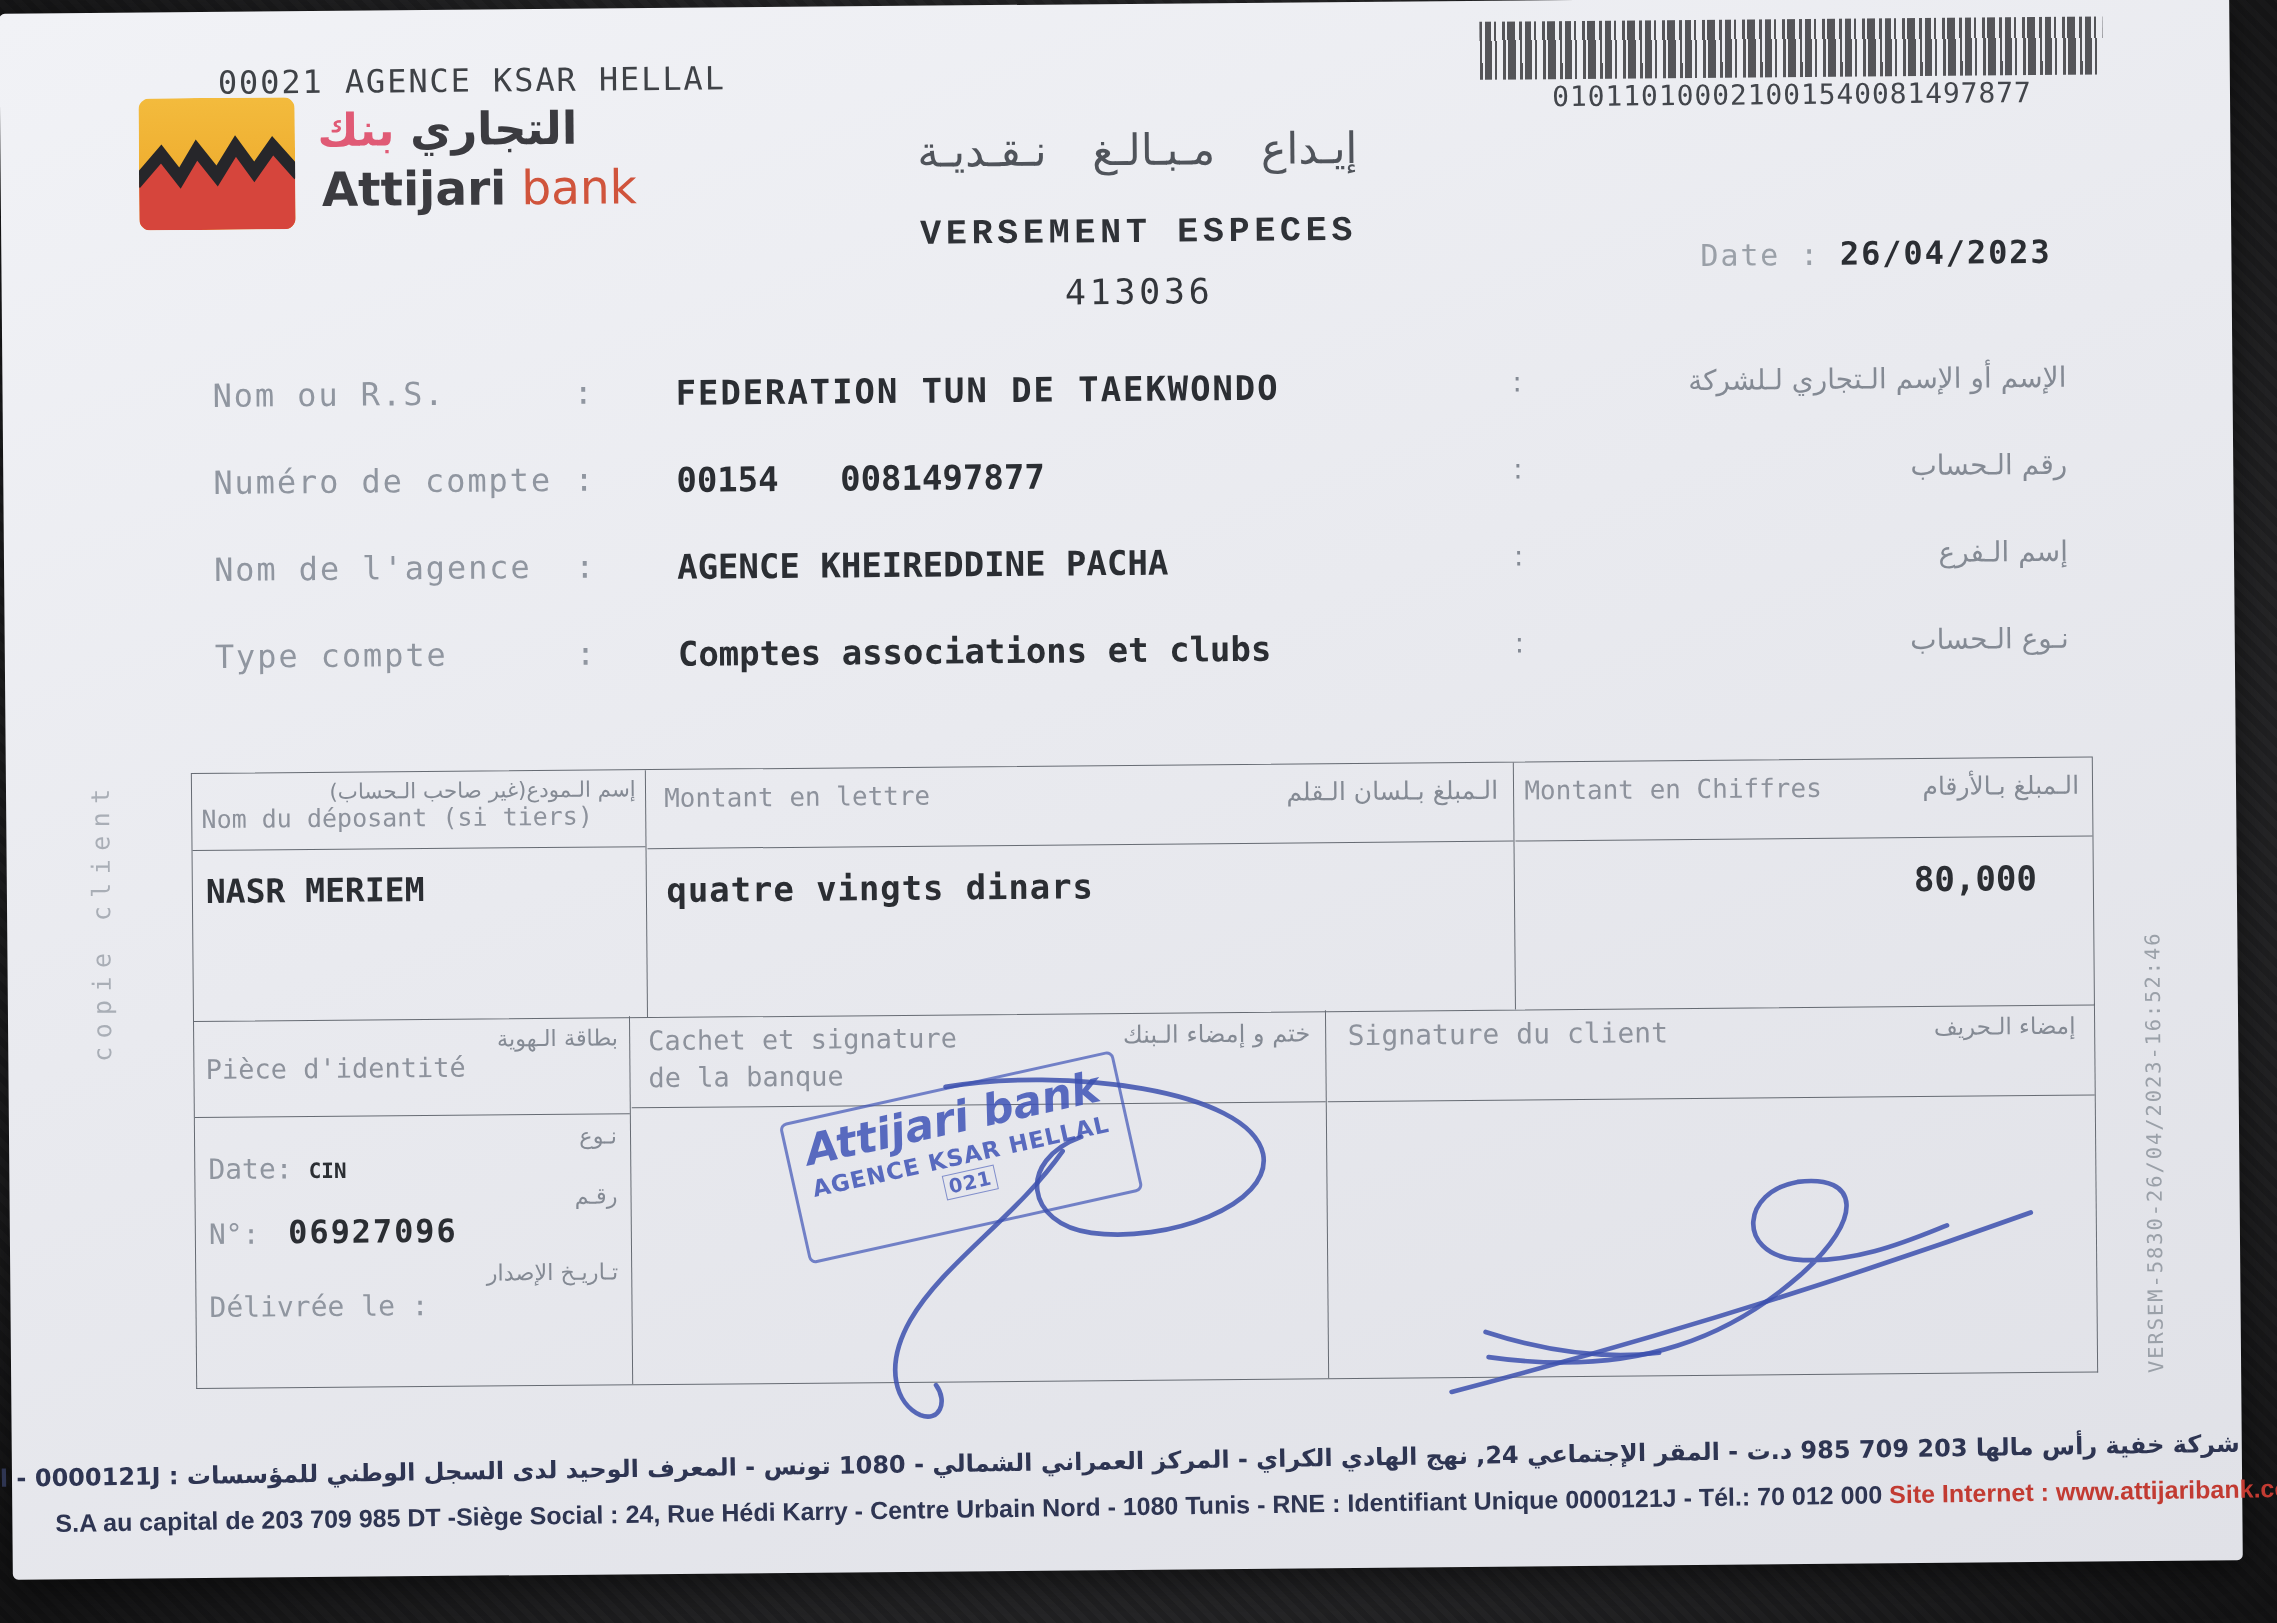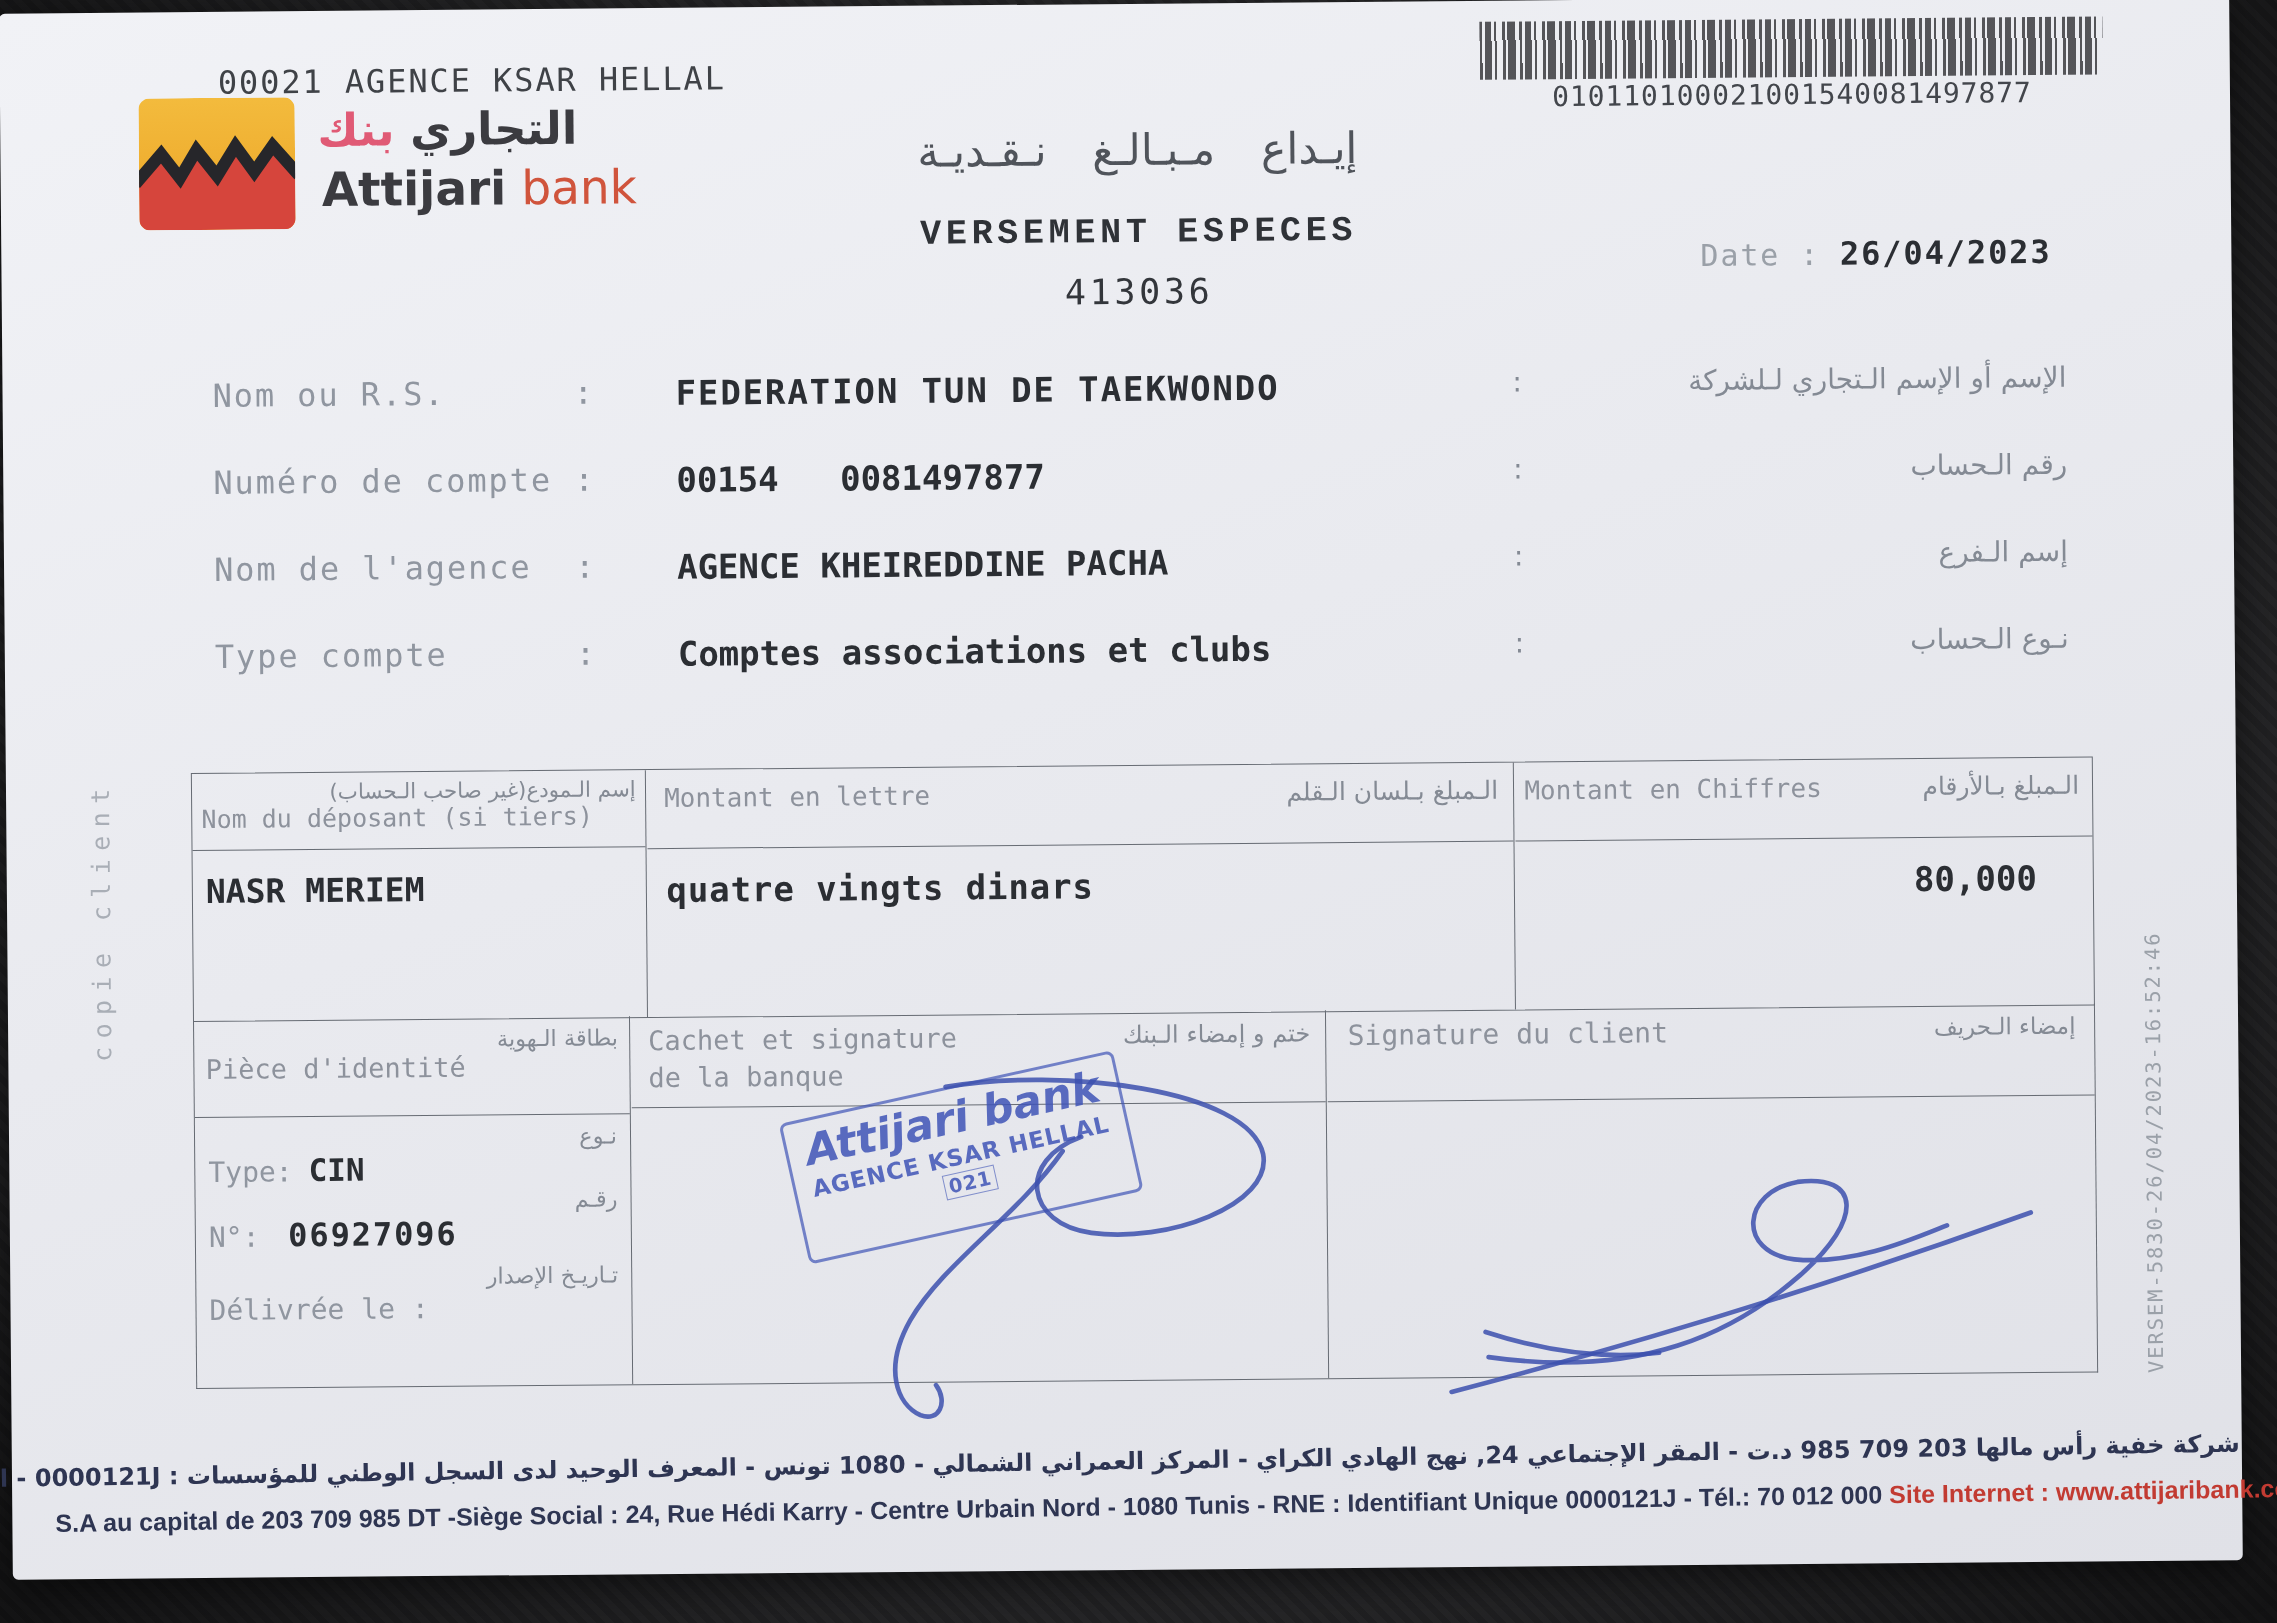--- a/index.html
+++ b/index.html
@@ -155,22 +155,22 @@
 
   <div class="abs" style="left:185px;top:1008px;width:1900px;height:368px;border:1.9px solid #666b73;border-top:none;">
     <div class="cell" style="left:0;width:435px;border-right:1.9px solid #666b73;">
       <div style="height:82px;border-bottom:1.9px solid #666b73;padding:7.5px 11.2px;">
         <div class="ar ar-label" style="font-size:22.4px;">بطاقة الـهوية</div>
         <div class="hdr-gray" style="font-size:27px;">Pièce d'identité</div>
       </div>
       <div style="padding:7.5px 13px;">
         <div class="ar ar-label" style="font-size:22.4px;text-align:left;direction:rtl;unicode-bidi:plaintext;text-align:start;">نـوع</div>
         <div style="margin-top:1.9px;">
-          <span class="mono" style="font-size:28px;color:#9096a0;">Type:</span>
-          <span class="mono" style="font-size:31px;font-weight:bold;color:#2b2e33;margin-left:11.2px;">CIN</span>
+          <span class="mono" style="font-size:28px;color:#9096a0;">Date:</span>
+          <span class="mono" style="font-size:21px;font-weight:bold;color:#2b2e33;margin-left:11.2px;">CIN</span>
         </div>
         <div class="ar ar-label" style="font-size:22.4px;unicode-bidi:plaintext;text-align:start;">رقـم</div>
         <div style="margin-top:1.9px;">
           <span class="mono" style="font-size:28px;color:#9096a0;">N°:</span>
           <span class="mono" style="font-size:32px;font-weight:bold;letter-spacing:1.9px;color:#2b2e33;margin-left:24px;">06927096</span>
         </div>
         <div class="ar ar-label" style="font-size:22.4px;margin-top:9.3px;unicode-bidi:plaintext;text-align:start;">تـاريـخ الإصدار</div>
         <div class="mono" style="font-size:28px;color:#9096a0;margin-top:3.7px;">Délivrée le :</div>
       </div>
     </div>

